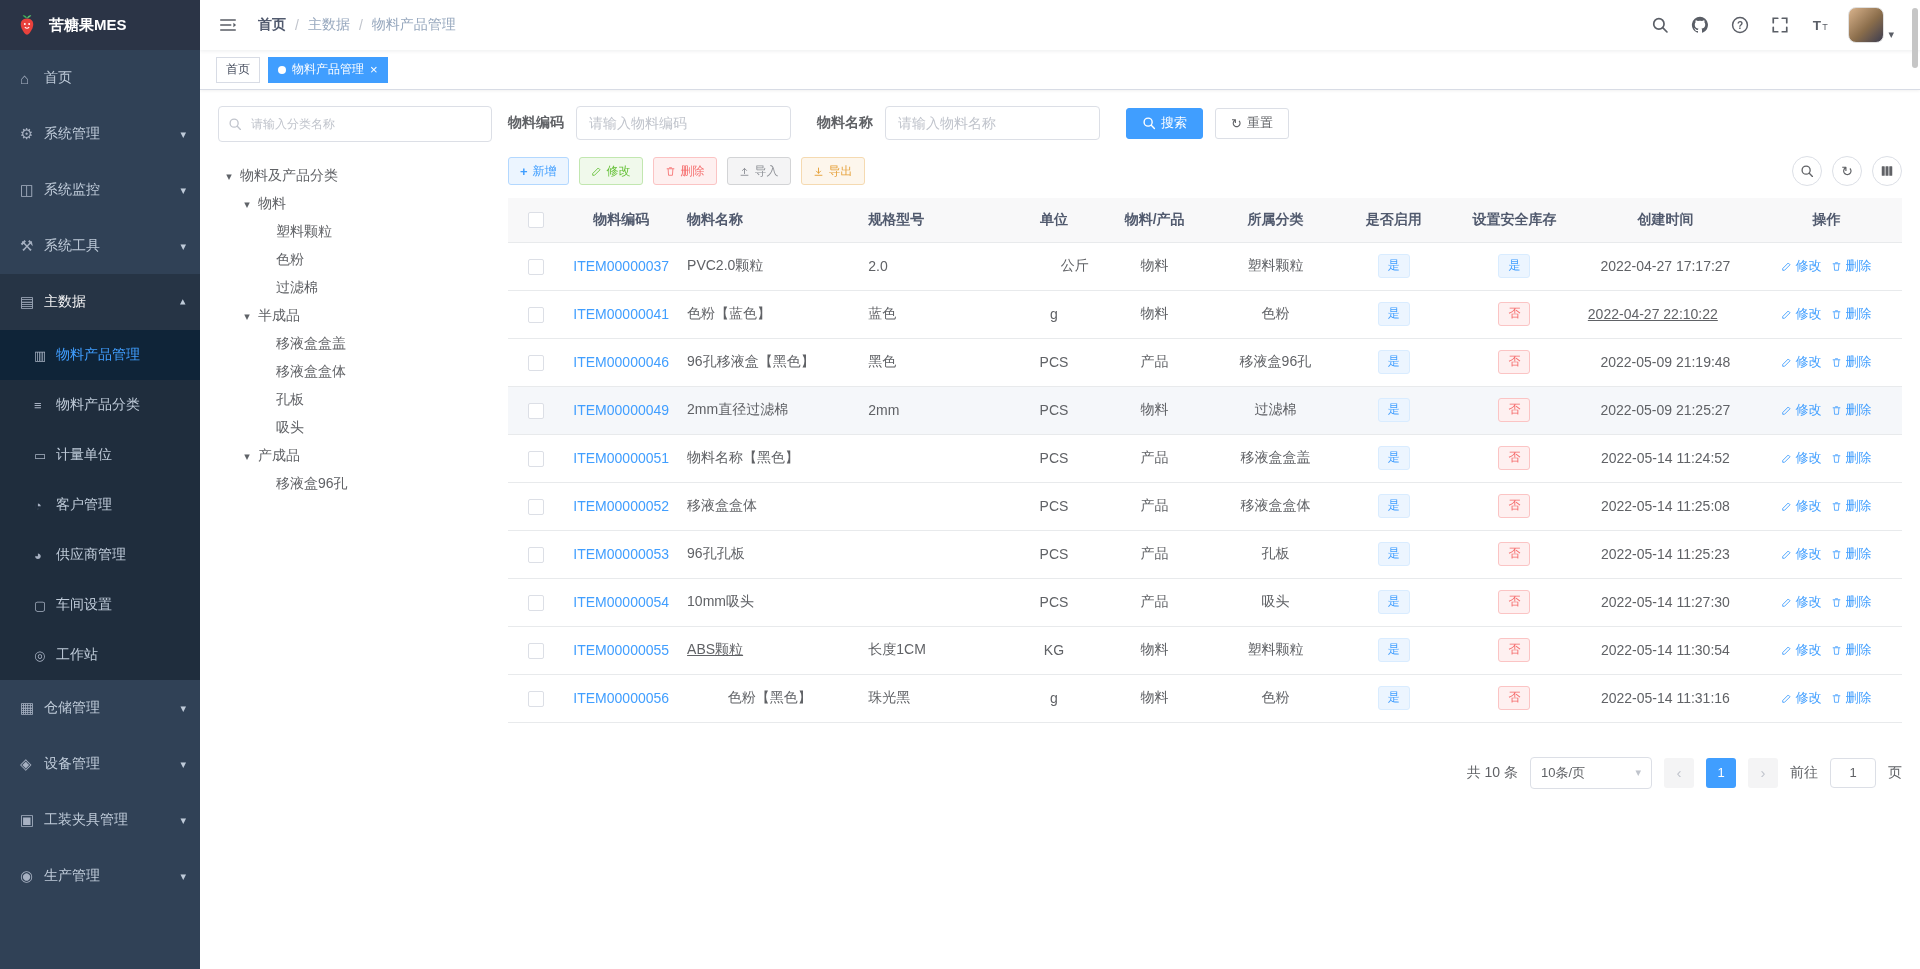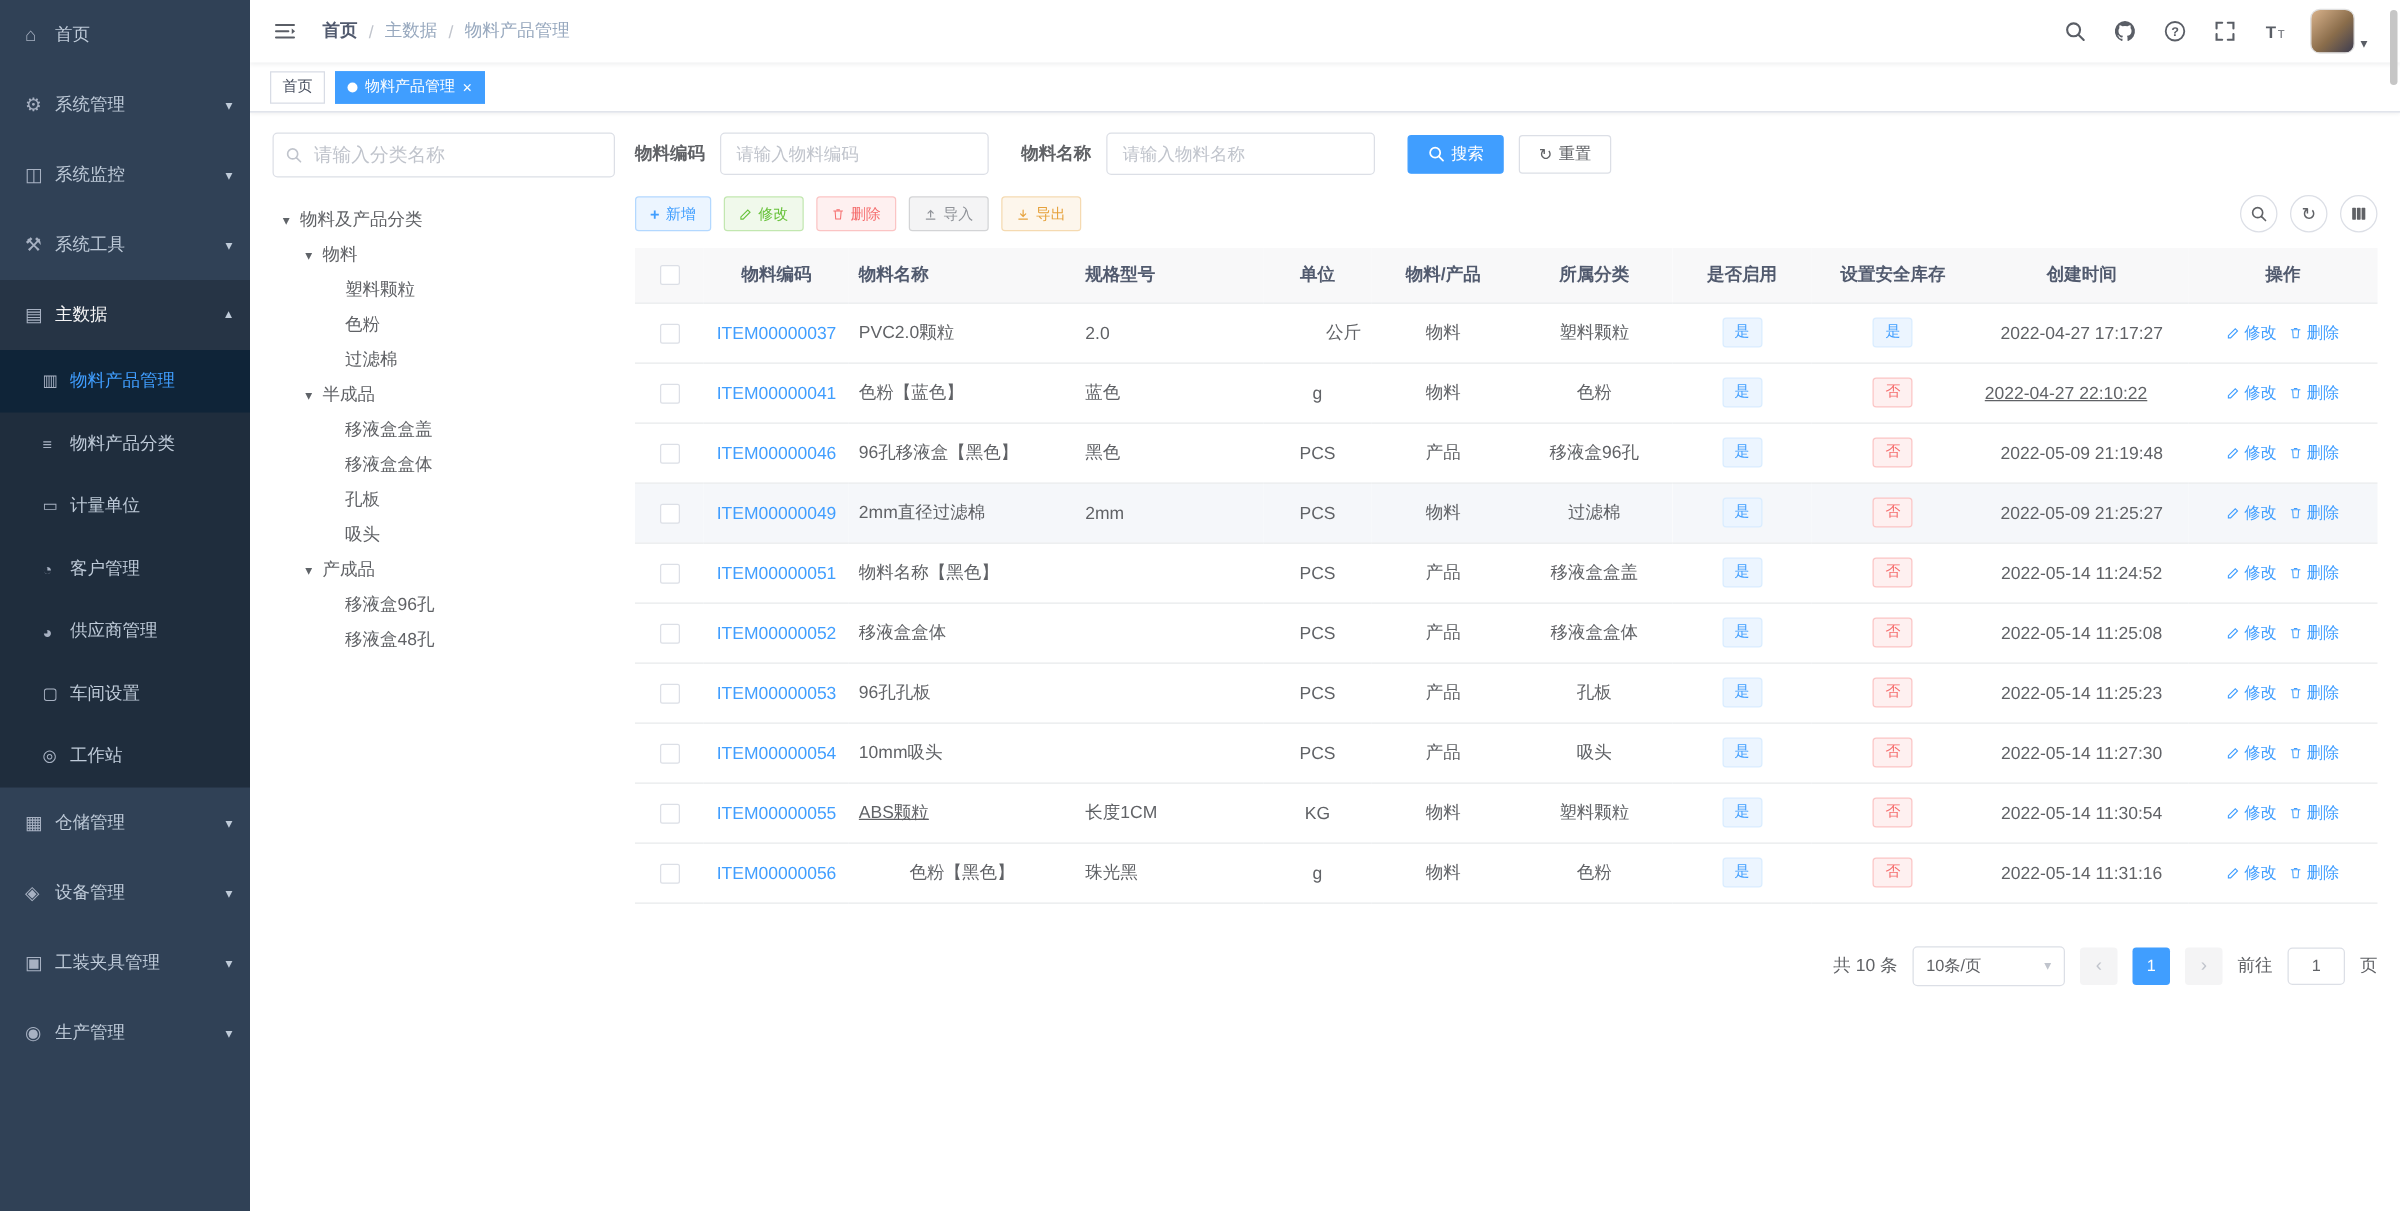--- a/index.html
+++ b/index.html
@@ -44,21 +44,21 @@
   .tag{height:26px;display:inline-flex;align-items:center;padding:0 9px;border:1px solid #d8dce5;background:#fff;color:#495060;font-size:12px;cursor:pointer;gap:6px}
   .tag.active{background:#409EFF;border-color:#409EFF;color:#fff}
   .tag .dot{width:8px;height:8px;border-radius:50%;background:#fff;display:inline-block}
   .tag .close{font-size:13px;line-height:1}
 
   .content{flex:1;display:flex;padding:16px 18px;gap:16px;overflow:hidden;background:#fff}
 
   
   .tree-panel{width:274px;flex-shrink:0}
   .tree-search{position:relative;height:36px}
-  .tree-search input{width:100%;height:36px;border:1px solid #dcdfe6;border-radius:4px;padding:0 12px 0 32px;font-size:15px;color:#606266;outline:none}
+  .tree-search input{width:100%;height:36px;border:1px solid #dcdfe6;border-radius:4px;padding:0 12px 0 32px;font-size:12px;color:#606266;outline:none}
   input::placeholder{color:#c0c4cc}
   .tree-search .svg-icon{position:absolute;left:10px;top:11px;color:#c0c4cc}
   .tree{margin-top:20px}
   .tree-node{height:28px;display:flex;align-items:center;font-size:14px;color:#606266;cursor:pointer;white-space:nowrap}
   .tree-caret{width:22px;text-align:center;color:#5f6368;font-size:11px;flex-shrink:0}
 
   
   .right-panel{flex:1;display:flex;flex-direction:column;min-width:0}
   .filter-row{display:flex;align-items:center;margin-bottom:16px}
   .filter-label{font-weight:700;color:#606266;margin-right:12px;font-size:14px;white-space:nowrap}
@@ -102,20 +102,33 @@
   .pg-btn{min-width:30px;height:30px;background:#f4f4f5;border-radius:3px;display:flex;align-items:center;justify-content:center;color:#c0c4cc;font-size:15px;cursor:pointer}
   .pg-btn.page-active{background:#409EFF;color:#fff;font-size:13px}
   .goto-input{width:46px;height:30px;border:1px solid #dcdfe6;border-radius:4px;text-align:center;font-size:13px;color:#606266;outline:none}
 
   .scroll-thumb{position:fixed;right:2px;top:8px;width:6px;height:60px;background:#c6c6c6;border-radius:3px;z-index:9}
 </style>
 </head>
 <body>
 
 <aside class="sidebar">
+  <div class="logo">
+    <span class="svg-icon">
+      <svg viewBox="0 0 24 24" style="width:26px;height:26px">
+        <path d="M12 6 C7 6 5 10 7 15 C8.5 18.5 10.5 21 12 21 C13.5 21 15.5 18.5 17 15 C19 10 17 6 12 6 Z" fill="#e8413c"></path>
+        <path d="M12 6 C12 4 10 2.6 8 3 C9 4.6 10.4 5.6 12 6 Z" fill="#3faf5a"></path>
+        <path d="M12 6 C12 4 14 2.6 16 3 C15 4.6 13.6 5.6 12 6 Z" fill="#58c26e"></path>
+        <circle cx="10" cy="11" r="0.9" fill="#fff"></circle>
+          <circle cx="14" cy="11" r="0.9" fill="#fff"></circle>
+        <path d="M10 14 Q12 16 14 14" stroke="#fff" stroke-width="1" fill="none"></path>
+      </svg>
+    </span>
+    <span class="logo-text">苦糖果MES</span>
+  </div>
   <nav class="menu">
       <div class="menu-item">
         <span class="mi-icon">⌂</span>
         <span class="mi-label">首页</span>
       </div>
       <div class="menu-item">
         <span class="mi-icon">⚙</span>
         <span class="mi-label">系统管理</span>
         <span class="mi-caret">▾</span>
       </div>
@@ -304,24 +317,20 @@
             <span class="tree-label">吸头</span>
           </div>
           <div class="tree-node" style="padding-left: 18px;">
             <span class="tree-caret">▾</span>
             <span class="tree-label">产成品</span>
           </div>
           <div class="tree-node" style="padding-left: 36px;">
             <span class="tree-caret"></span>
             <span class="tree-label">移液盒96孔</span>
           </div>
-          <div class="tree-node" style="padding-left: 36px;">
-            <span class="tree-caret"></span>
-            <span class="tree-label">移液盒48孔</span>
-          </div>
         </div>
     </div>
 
     <div class="right-panel">
 
       <div class="filter-row">
         <span class="filter-label">物料编码</span>
         <input class="filter-input" placeholder="请输入物料编码" style="">
         <span class="filter-label">物料名称</span>
         <input class="filter-input" placeholder="请输入物料名称" style="">

